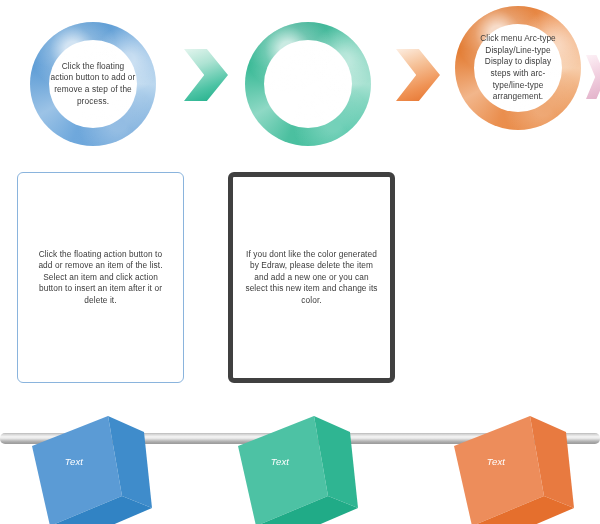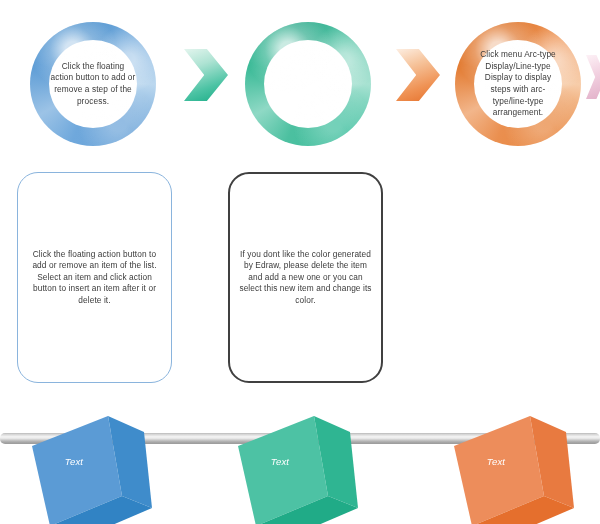--- a/index.html
+++ b/index.html
@@ -44,21 +44,21 @@
     width:86px;
     text-align:center;
     font-size:8.3px;
     line-height:11.6px;
     color:#3a3a3a;
     letter-spacing:.1px;
   }
 
   #ring-1 { left:30px;  top:22px; }
   #ring-2 { left:245px; top:22px; }
-  #ring-3 { left:455px; top:22px; }
+  #ring-3 { left:455px; top:6px; }
 
   #ring-1 .ring-body{
     background:
       conic-gradient(from 200deg at 50% 50%,
         #6fa8dc 0deg, #9cc3e6 40deg, #5b9bd5 90deg, #4a90cd 150deg,
         #79aede 200deg, #bcd8ef 250deg, #6aa3d8 300deg, #6fa8dc 360deg);
   }
   #ring-2 .ring-body{
     background:
       conic-gradient(from 200deg at 50% 50%,
@@ -91,35 +91,35 @@
     left:586px; top:55px;
     width:20px; height:44px;
     clip-path:polygon(0% 0%, 52% 0%, 100% 50%, 52% 100%, 0% 100%, 46% 50%);
     background:linear-gradient(160deg,#fbe6ef 0%, #e7a9c6 45%, #c96f9c 100%);
     opacity:.55;
   }
 
   
   .note{
     position:absolute;
-    width:155px; height:211px;
-    border-radius:21px;
+    width:167px; height:211px;
+    border-radius:6px;
     background:#ffffff;
     display:flex; align-items:center; justify-content:center;
   }
   .note .note-text{
     width:137px;
     text-align:center;
     font-size:8.3px;
     line-height:11.6px;
     color:#3a3a3a;
     letter-spacing:.1px;
   }
   #note-1 { left:17px;  top:172px; border:1px solid #8ab4dd; }
-  #note-2 { left:228px; top:172px; border:2px solid #404040; }
+  #note-2 { left:228px; top:172px; border:5px solid #404040; }
   #note-3 { left:438px; top:172px; border:1px solid #efa77a; }
 
   
   .rod{
     position:absolute;
     left:0; top:433px;
     width:600px; height:11px;
     background:linear-gradient(to bottom,
       #b9b9b9 0%, #d8d8d8 14%, #f4f4f4 34%, #eaeaea 48%,
       #c9c9c9 64%, #a9a9a9 82%, #9a9a9a 100%);

